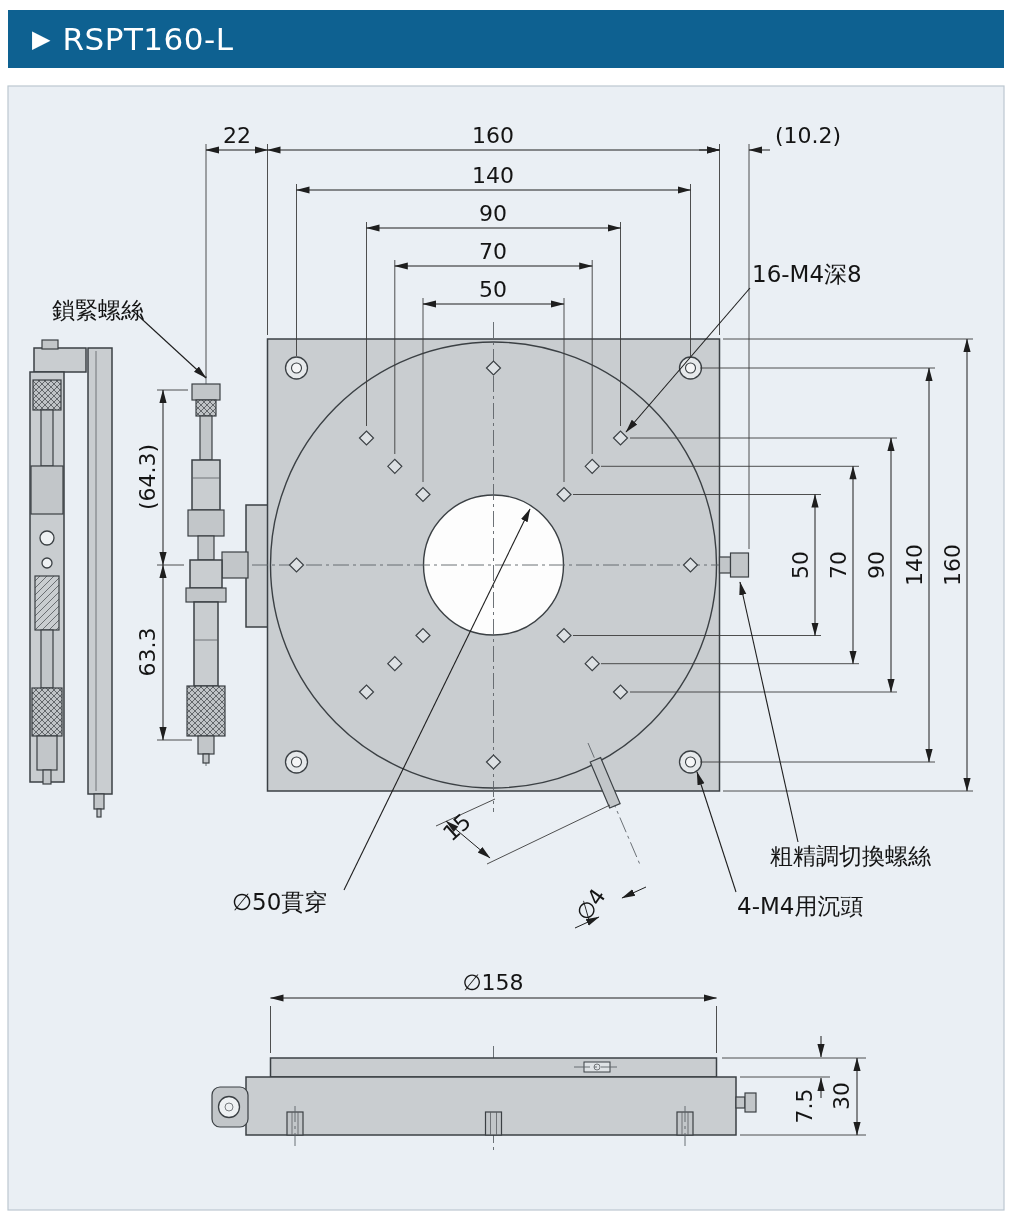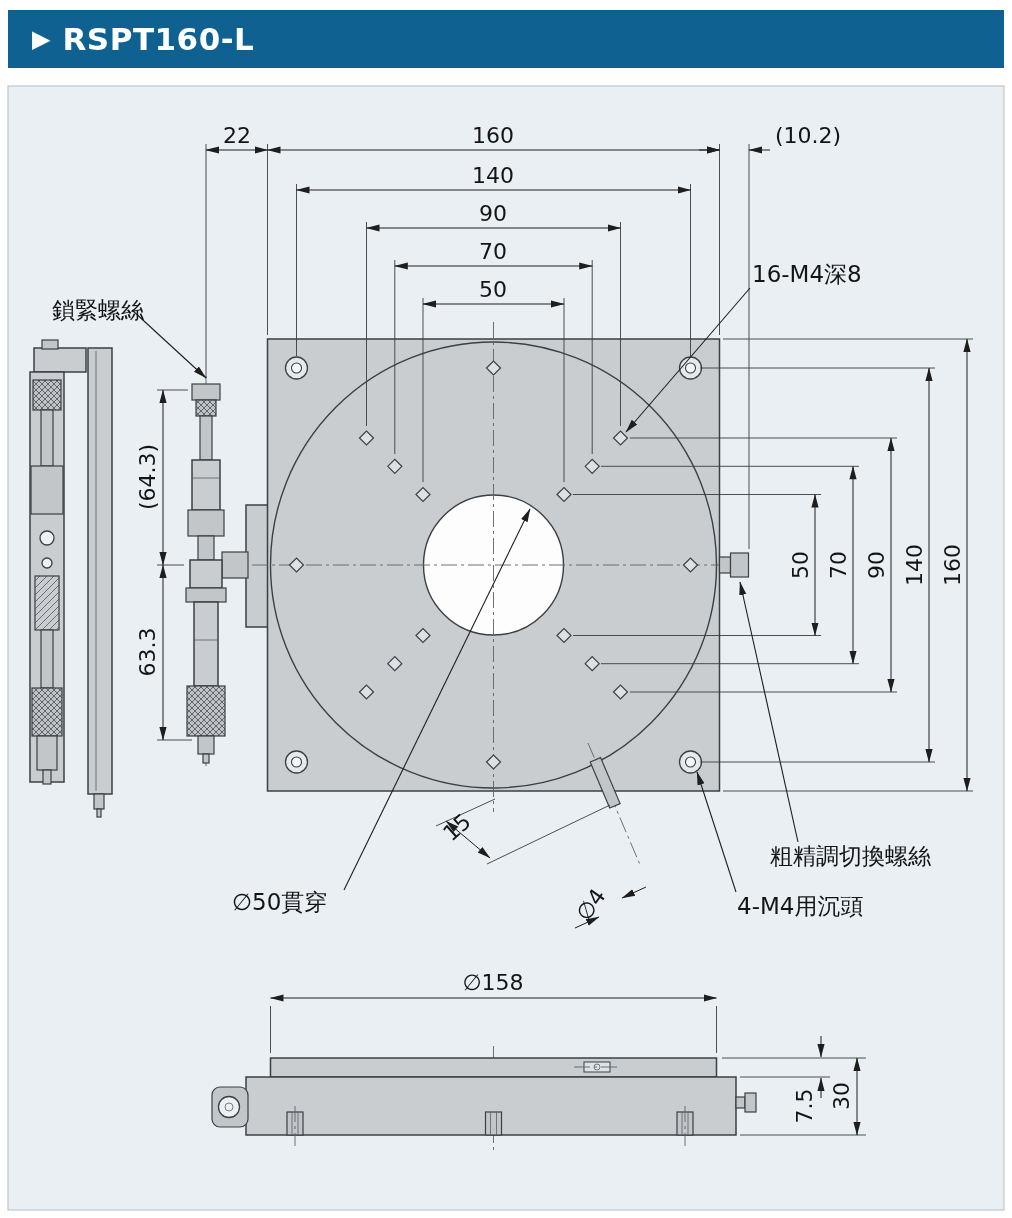--- a/index.html
+++ b/index.html
@@ -2,21 +2,21 @@
 <html><head>
 <meta charset="utf-8">
 <style>
   * { margin:0; padding:0; box-sizing:border-box; }
   html,body { background:#ffffff; }
   body { font-family:"DejaVu Sans", sans-serif; }
   .page { position:relative; width:1012px; height:1218px; background:#ffffff; overflow:hidden; }
   .header { position:absolute; left:8px; top:10px; width:996px; height:58px; background:#0e6191;
             color:#ffffff; display:flex; align-items:center; padding-left:24px; z-index:2; }
   .header .arrow { font-size:24px; margin-right:12px; line-height:1; }
-  .header .title { font-size:31px; font-weight:bold; letter-spacing:0.5px; }
+  .header .title { font-size:31px; font-weight:normal; letter-spacing:0.5px; }
   svg.drawing { position:absolute; left:0; top:0; z-index:1; }
   text { font-family:"DejaVu Sans", sans-serif; fill:#141414; }
   .dimtxt { font-size:22px; }
   .lbl { font-size:23px; }
   .dim { stroke:#1e1e1e; stroke-width:1; fill:none; }
   .ext { stroke:#3c3c3c; stroke-width:0.9; fill:none; }
   .cl  { stroke:#5c6268; stroke-width:0.9; fill:none; stroke-dasharray:16 4 3 4; }
   .part  { fill:#c9cdd0; stroke:#3b4044; stroke-width:1.5; }
   .part2 { fill:#c2c6c9; stroke:#3b4044; stroke-width:1.2; }
   .hole  { fill:#eef1f3; stroke:#3b4044; stroke-width:1.3; }

